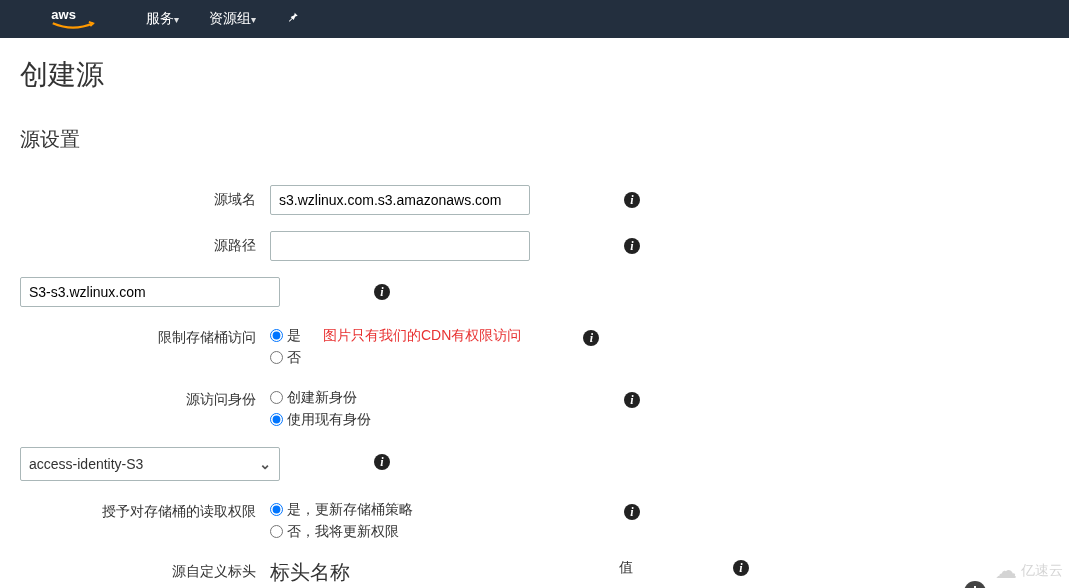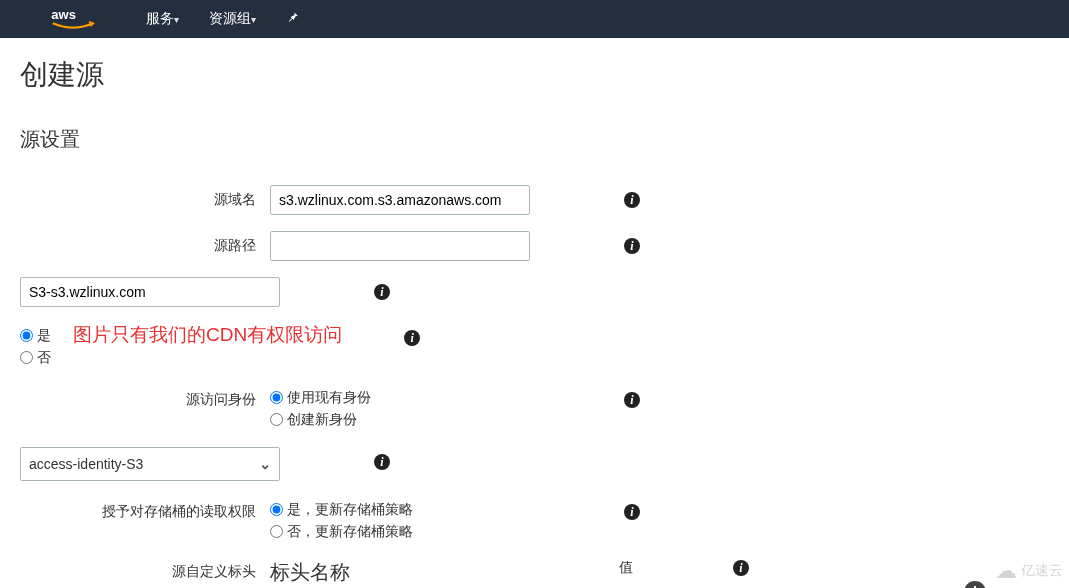--- a/index.html
+++ b/index.html
@@ -101,21 +101,21 @@
     align-items: center;
     gap: 4px;
     line-height: 20px;
     margin-top: 2px;
     margin-bottom: 2px;
   }
   .radio-line input[type=radio] { margin: 0; }
   .note-red {
     color: #e83131;
     margin-left: 18px;
-    font-size: 19px;
+    font-size: 14px;
   }
   .info-icon {
     display: inline-block;
     width: 16px;
     height: 16px;
     border-radius: 50%;
     background: #222;
     color: #fff;
     font-weight: bold;
     font-family: Georgia, serif;
@@ -239,44 +239,45 @@
     </div>
 
     <div class="row">
       <div class="control">
         <input class="text" type="text" value="S3-s3.wzlinux.com" style="">
       </div>
       <div class="info-col"><span class="info-icon">i</span></div>
     </div>
 
     <div class="row">
+      <div class="label">限制存储桶访问</div>
       <div class="control" style="width:auto;">
         <div class="radio-line">
           <input type="radio" name="restrict" checked="" style="">
           <span>是</span>
           <span class="note-red">图片只有我们的CDN有权限访问</span>
         </div>
         <div class="radio-line">
           <input type="radio" name="restrict" style="">
           <span>否</span>
         </div>
       </div>
       <div class="info-col" style="padding-left:62px;"><span class="info-icon">i</span></div>
     </div>
 
     <div class="row">
       <div class="label">源访问身份</div>
       <div class="control">
         <div class="radio-line">
+          <input type="radio" name="oai" style="">
+          <span>创建新身份</span>
+        </div>
+        <div class="radio-line">
           <input type="radio" name="oai" checked="" style="">
           <span>使用现有身份</span>
-        </div>
-        <div class="radio-line">
-          <input type="radio" name="oai" style="">
-          <span>创建新身份</span>
         </div>
       </div>
       <div class="info-col"><span class="info-icon">i</span></div>
     </div>
 
     <div class="row">
       <div class="control">
         <div class="select">
           <span>access-identity-S3</span>
           <span class="chevron-down">⌄</span>
@@ -287,21 +288,21 @@
 
     <div class="row">
       <div class="label">授予对存储桶的读取权限</div>
       <div class="control">
         <div class="radio-line">
           <input type="radio" name="grant" checked="" style="">
           <span>是，更新存储桶策略</span>
         </div>
         <div class="radio-line">
           <input type="radio" name="grant" style="">
-          <span>否，更新存储桶策略</span>
+          <span>否，我将更新权限</span>
         </div>
       </div>
       <div class="info-col"><span class="info-icon">i</span></div>
     </div>
 
     <div class="headers-row">
       <div class="headers-label">源自定义标头</div>
       <div class="header-name-block">
         <div class="header-sub-label">标头名称</div>
         <input class="text" type="text" style="">

